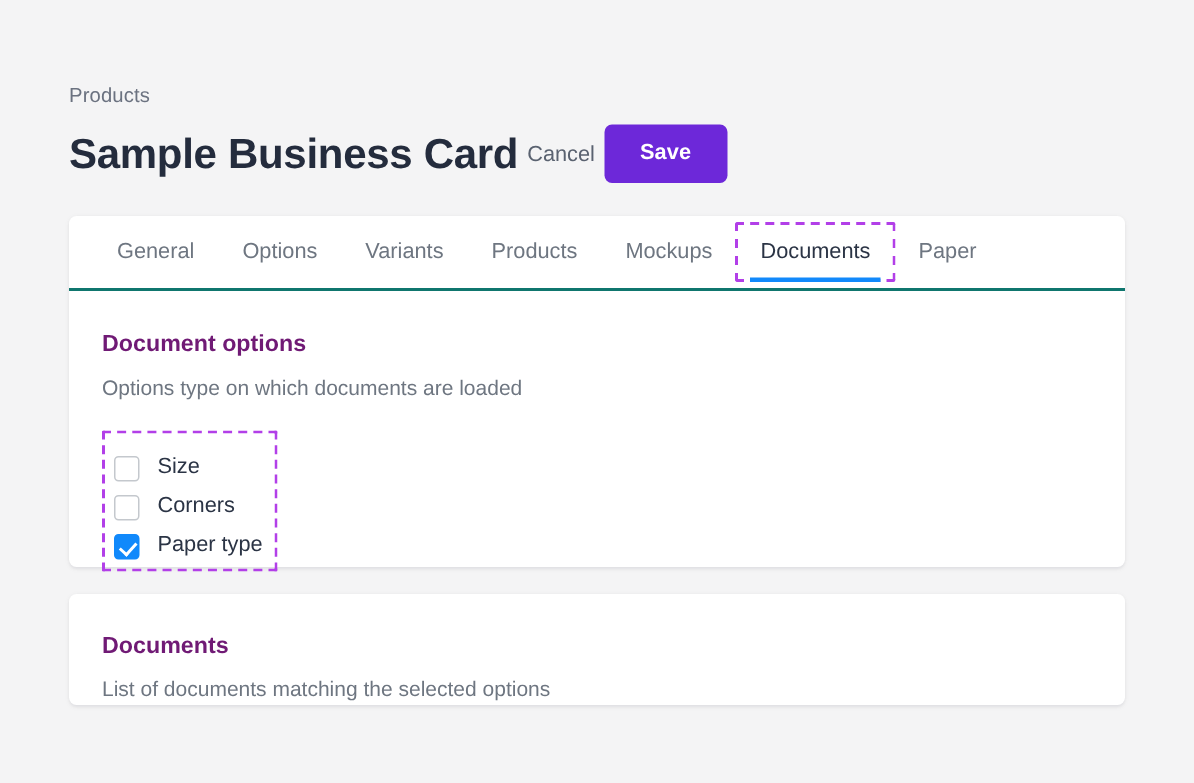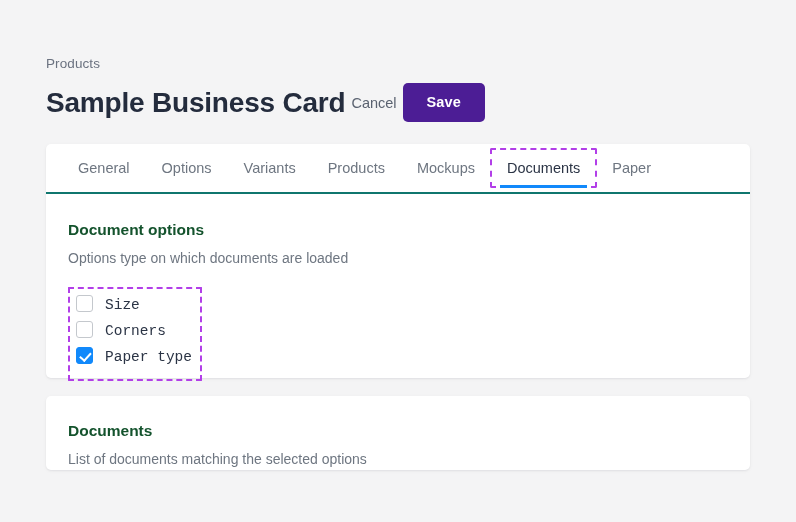--- a/index.html
+++ b/index.html
@@ -64,21 +64,21 @@
     border: none;
     font-family: inherit;
     font-size: 14.5px;
     color: #5a6270;
     cursor: pointer;
     padding: 8px 6px;
     line-height: 20px;
   }
 
   .btn-save {
-    background: #4c1d95;
+    background: #6d28d9;
     border: none;
     border-radius: 5px;
     color: #ffffff;
     font-family: inherit;
     font-size: 14.5px;
     font-weight: bold;
     cursor: pointer;
     padding: 0 24px;
     height: 39px;
     line-height: 39px;
@@ -154,21 +154,21 @@
   }
 
   
   .card-body {
     padding: 25px 22px 0 22px;
   }
 
   .section-title {
     font-size: 15.5px;
     font-weight: bold;
-    color: #14532d;
+    color: #701a75;
     line-height: 22px;
   }
 
   .section-sub {
     font-size: 14px;
     color: #6e7681;
     line-height: 20px;
     margin-top: 7px;
   }
 
@@ -176,24 +176,23 @@
   .check-group {
     margin-top: 19px;
     display: inline-block;
     padding: 6px 8px 6px 6px;
     border: 2px dashed #b23fe8;
     border-radius: 1px;
   }
 
   .check-row {
     display: flex;
-    align-items: flex-start;
+    align-items: flex-end;
     height: 26px;
     cursor: pointer;
-    font-family: Liberation Mono, monospace;
   }
 
   .cbox {
     width: 17px;
     height: 17px;
     border-radius: 3px;
     border: 1px solid #c4c8cd;
     background: #ffffff;
     flex: 0 0 auto;
     position: relative;

